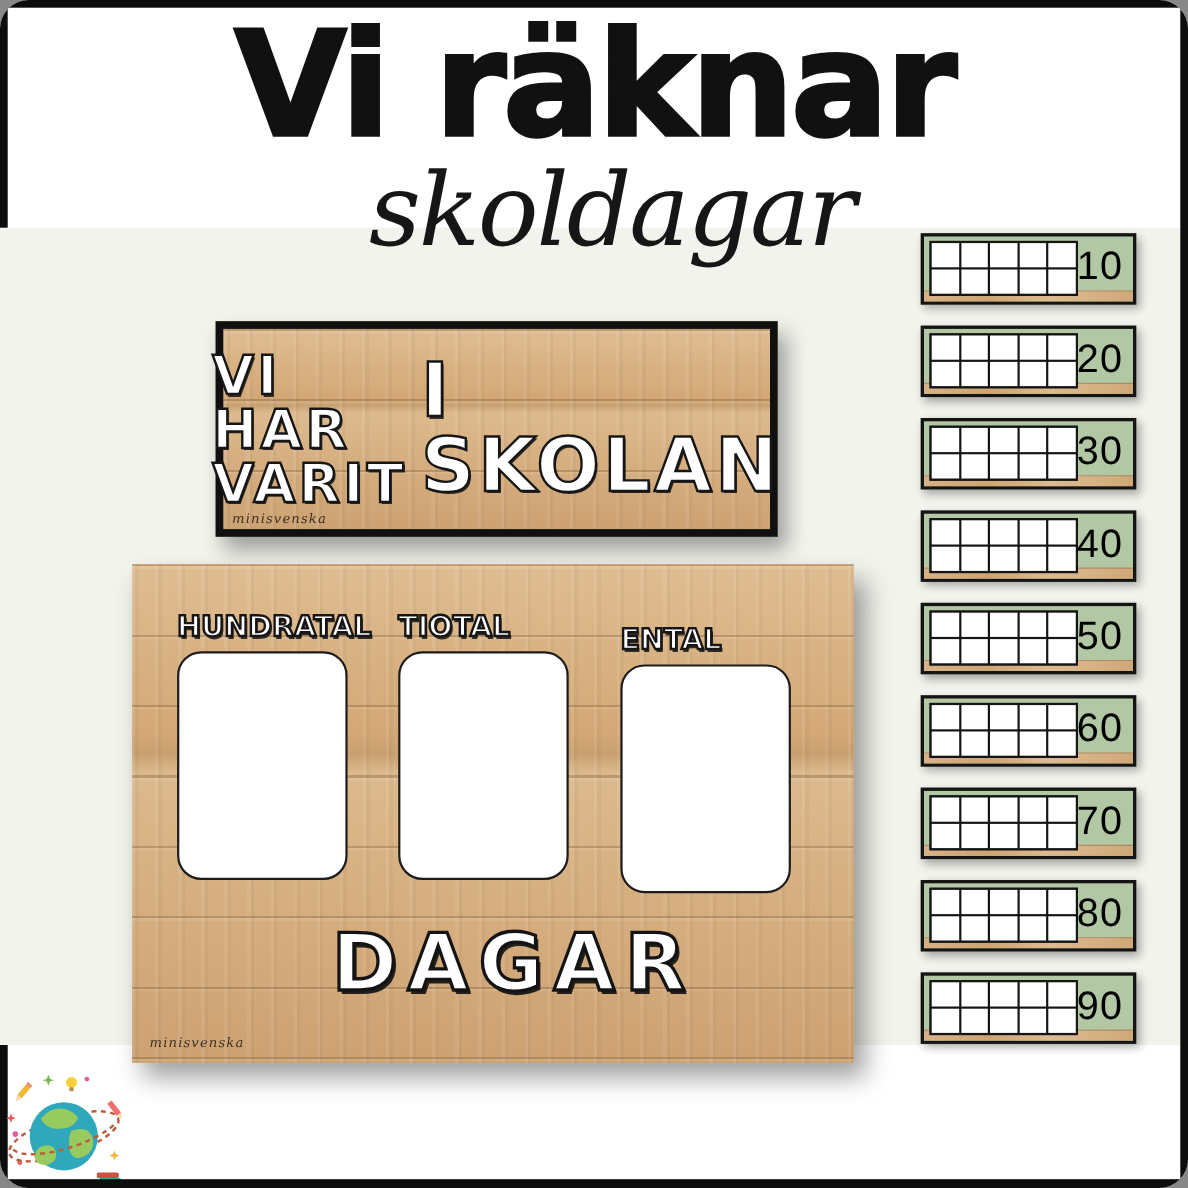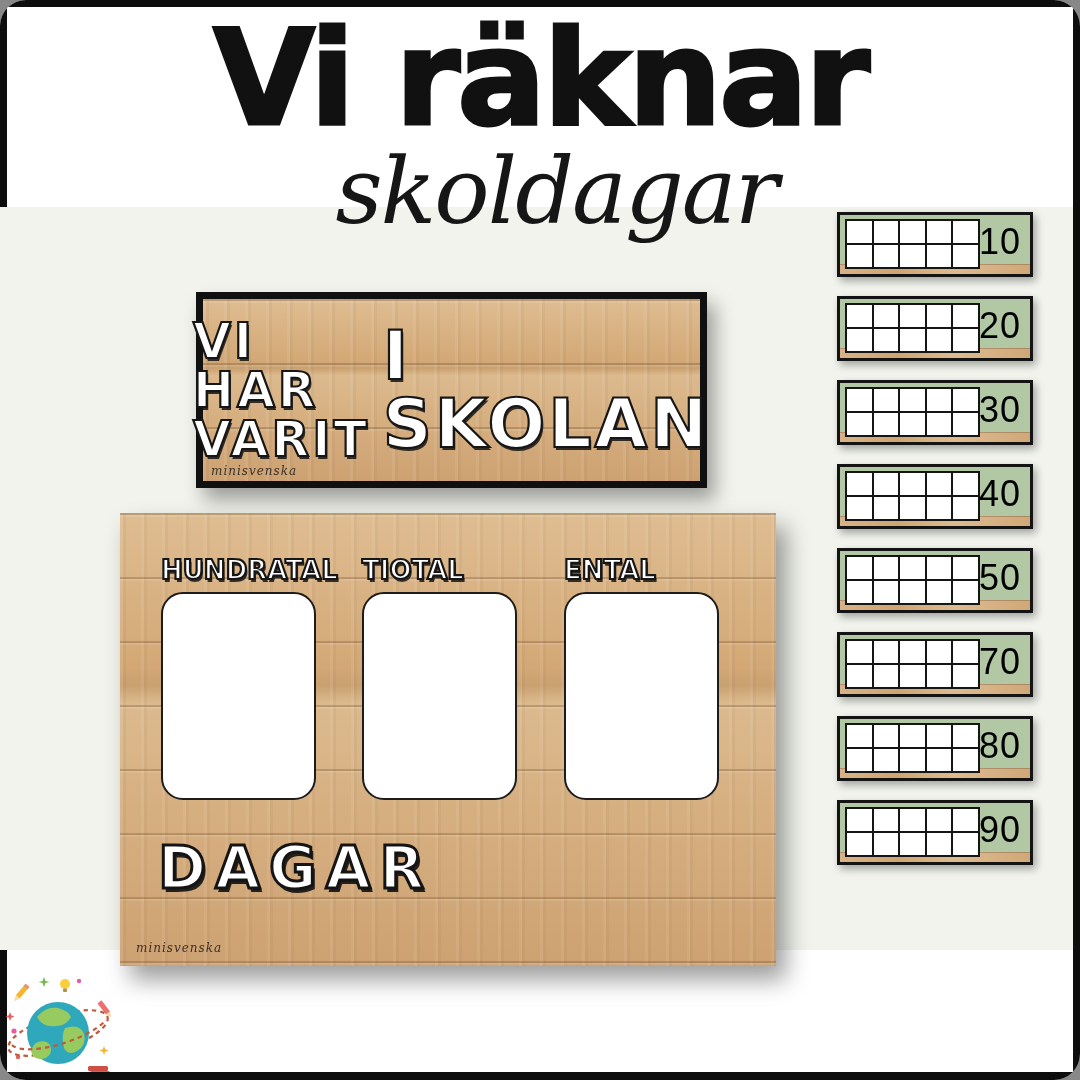--- a/index.html
+++ b/index.html
@@ -67,24 +67,24 @@
     box-shadow:10px 14px 22px rgba(0,0,0,.38);
   }
   .pv-col{position:absolute;width:155px;text-align:left;}
   .pv-col .pv-label{font-size:26px;letter-spacing:0px;line-height:1;display:block;}
   .pv-box{
     margin-top:9px;width:155px;height:208px;box-sizing:border-box;
     background:#fff;border:2.5px solid #1c1c1c;border-radius:22px;
   }
   .pv-col-1{left:41px;top:44px;}
   .pv-col-2{left:242px;top:44px;}
-  .pv-col-3{left:444px;top:44px;}
+  .pv-col-3{left:444px;top:56px;}
   .board-caption{
-    position:absolute;left:0;right:0;top:326px;text-align:left;
-    font-size:58px;letter-spacing:9px;line-height:1;
+    position:absolute;left:0;right:0;top:326px;text-align:center;
+    font-size:72px;letter-spacing:9px;line-height:1;
     -webkit-text-stroke:3px #141414;
     text-shadow:2.5px 3.5px 0 rgba(15,15,15,.9);
     padding-left:38px;
   }
   .board .watermark{left:16px;top:428px;}
 
   
   .cards{position:absolute;left:837px;top:212px;z-index:5;}
   .card{
     position:relative;width:196px;height:65px;box-sizing:border-box;
@@ -222,20 +222,36 @@
           <div class="cell"></div>
           <div class="cell"></div>
           <div class="cell"></div>
           <div class="cell"></div>
           <div class="cell"></div>
           <div class="cell"></div>
           <div class="cell"></div>
           <div class="cell"></div>
         </div>
       <div class="card-num">50</div>
+      <div class="card-wood"></div>
+    </div>
+    <div class="card">
+      <div class="tf-grid">
+          <div class="cell"></div>
+          <div class="cell"></div>
+          <div class="cell"></div>
+          <div class="cell"></div>
+          <div class="cell"></div>
+          <div class="cell"></div>
+          <div class="cell"></div>
+          <div class="cell"></div>
+          <div class="cell"></div>
+          <div class="cell"></div>
+        </div>
+      <div class="card-num">60</div>
       <div class="card-wood"></div>
     </div>
     <div class="card">
       <div class="tf-grid">
           <div class="cell"></div>
           <div class="cell"></div>
           <div class="cell"></div>
           <div class="cell"></div>
           <div class="cell"></div>
           <div class="cell"></div>

